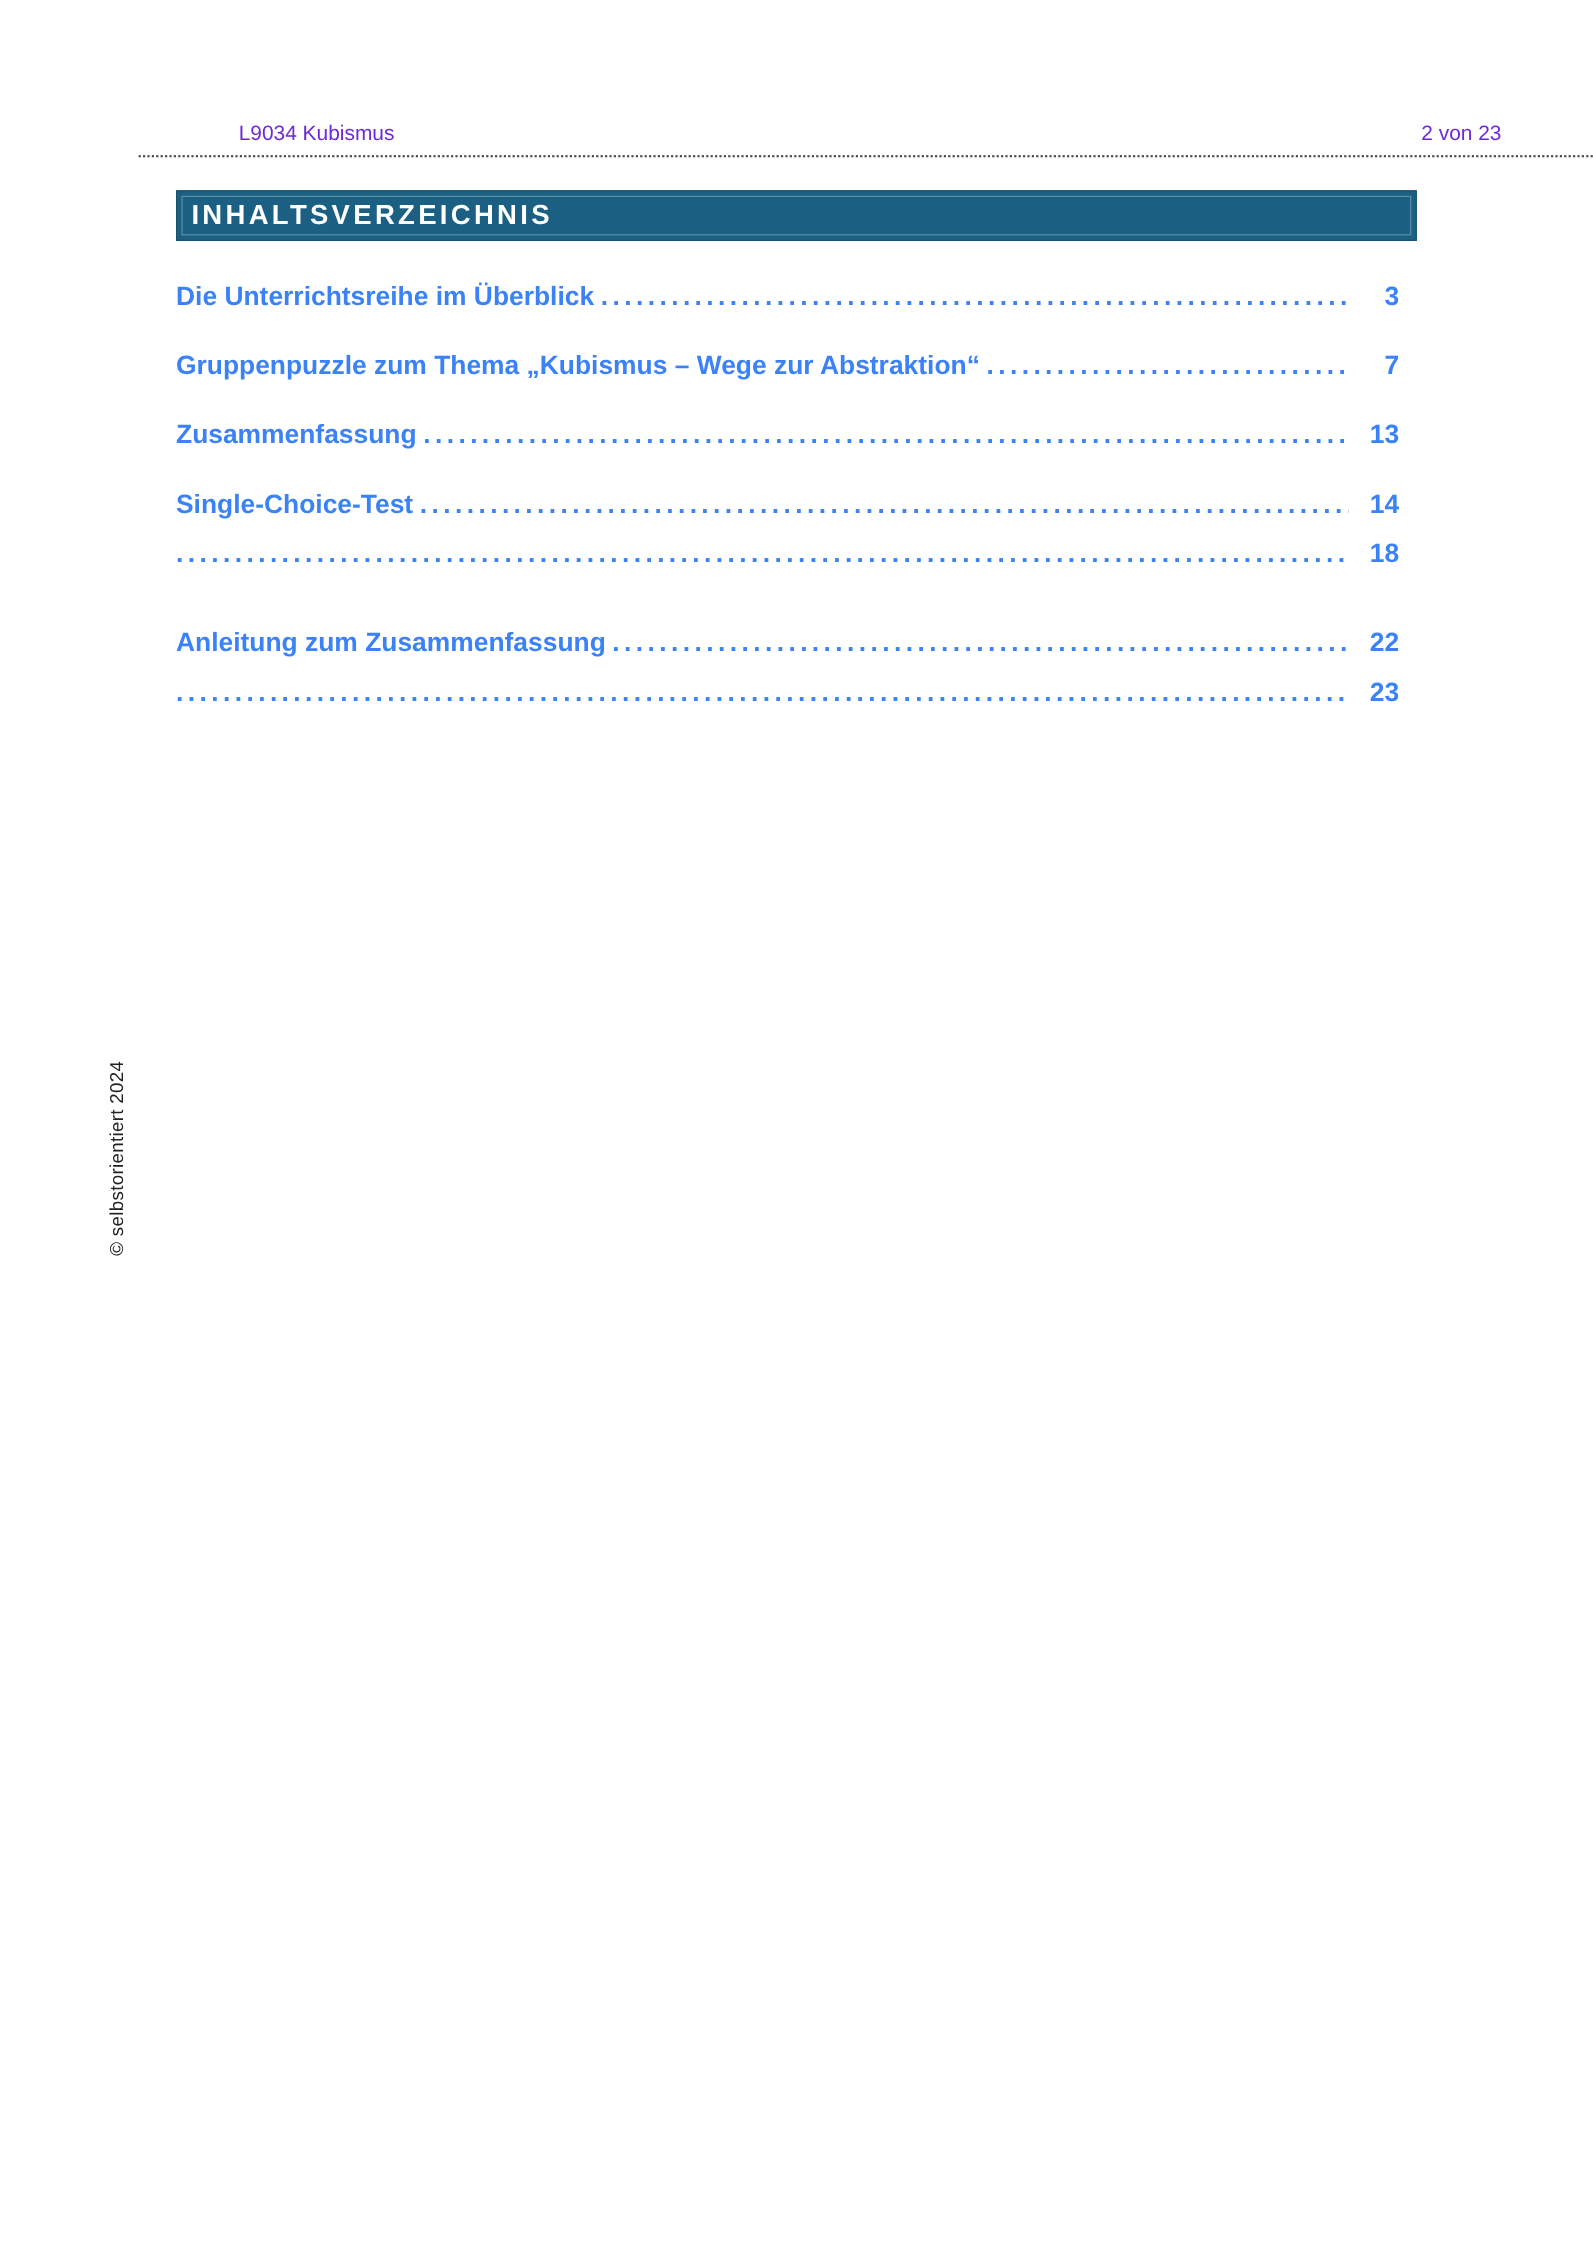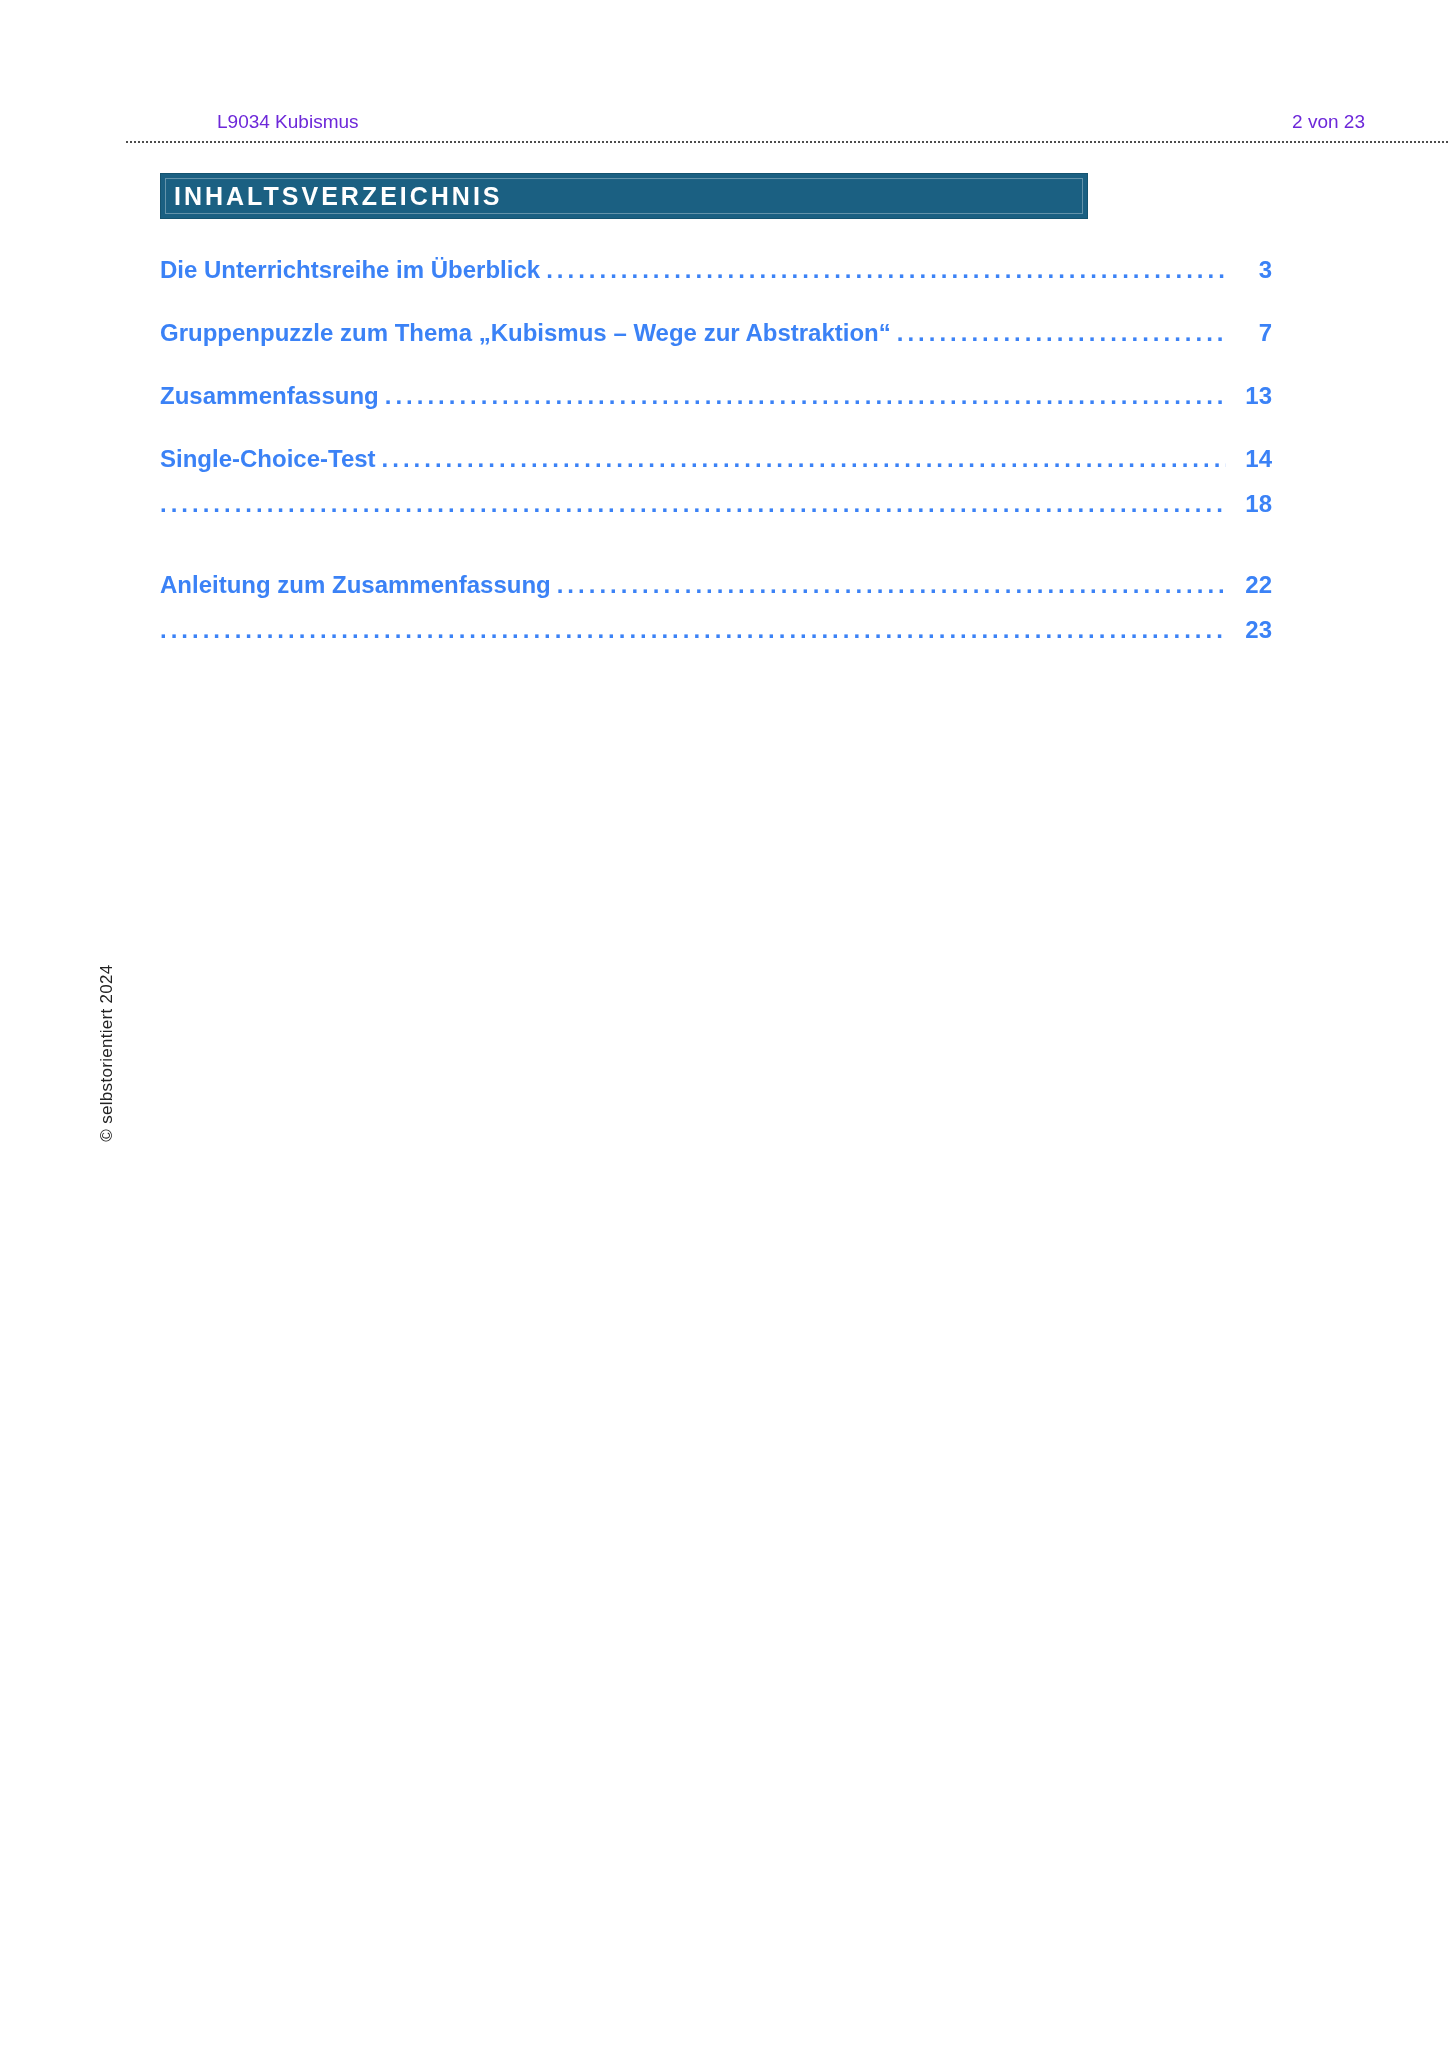--- a/index.html
+++ b/index.html
@@ -30,21 +30,21 @@
     top: 141px;
     left: 126px;
     right: 0;
     height: 0;
     border-top: 2px dotted #4d4d4d;
   }
   .title-bar {
     position: absolute;
     top: 173px;
     left: 160px;
-    width: 928px;
+    width: 1128px;
     height: 46px;
     background: #1b6082;
     border: 1px solid #15536f;
   }
   .title-bar::after {
     content: "";
     position: absolute;
     inset: 4px;
     border: 1px solid rgba(255,255,255,0.32);
     pointer-events: none;

